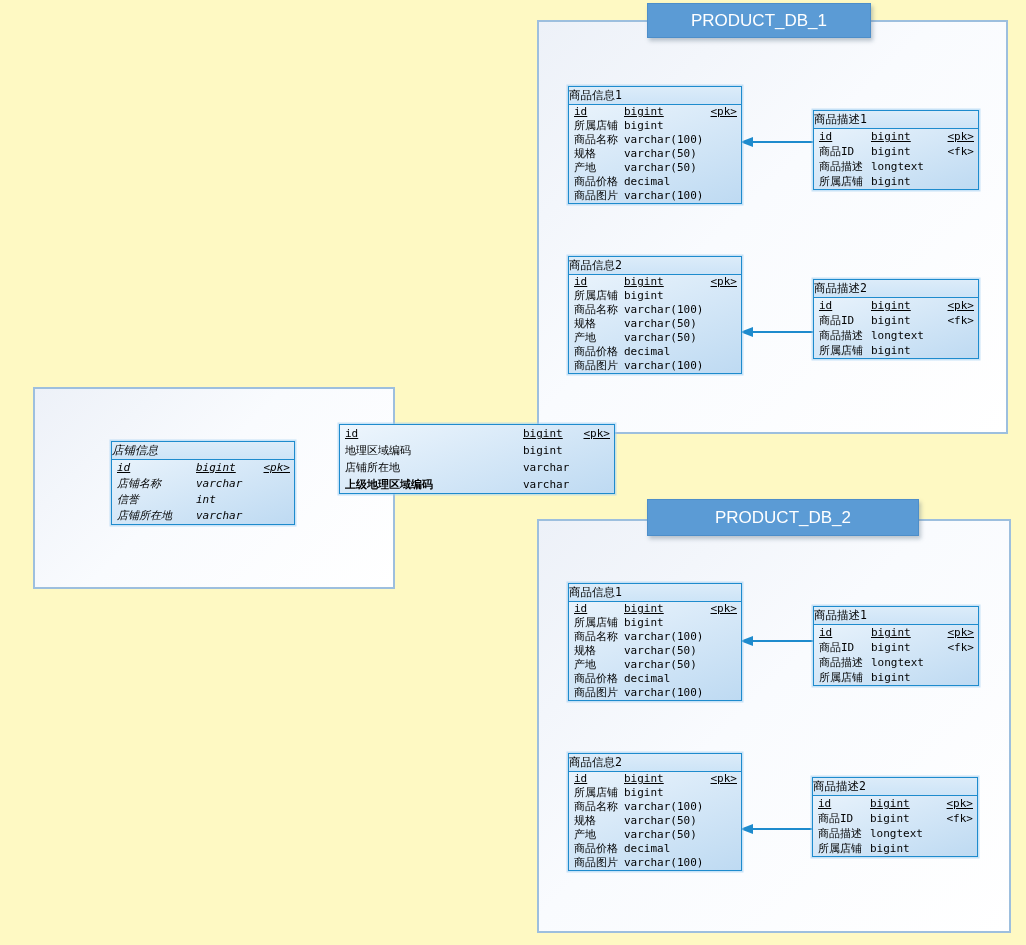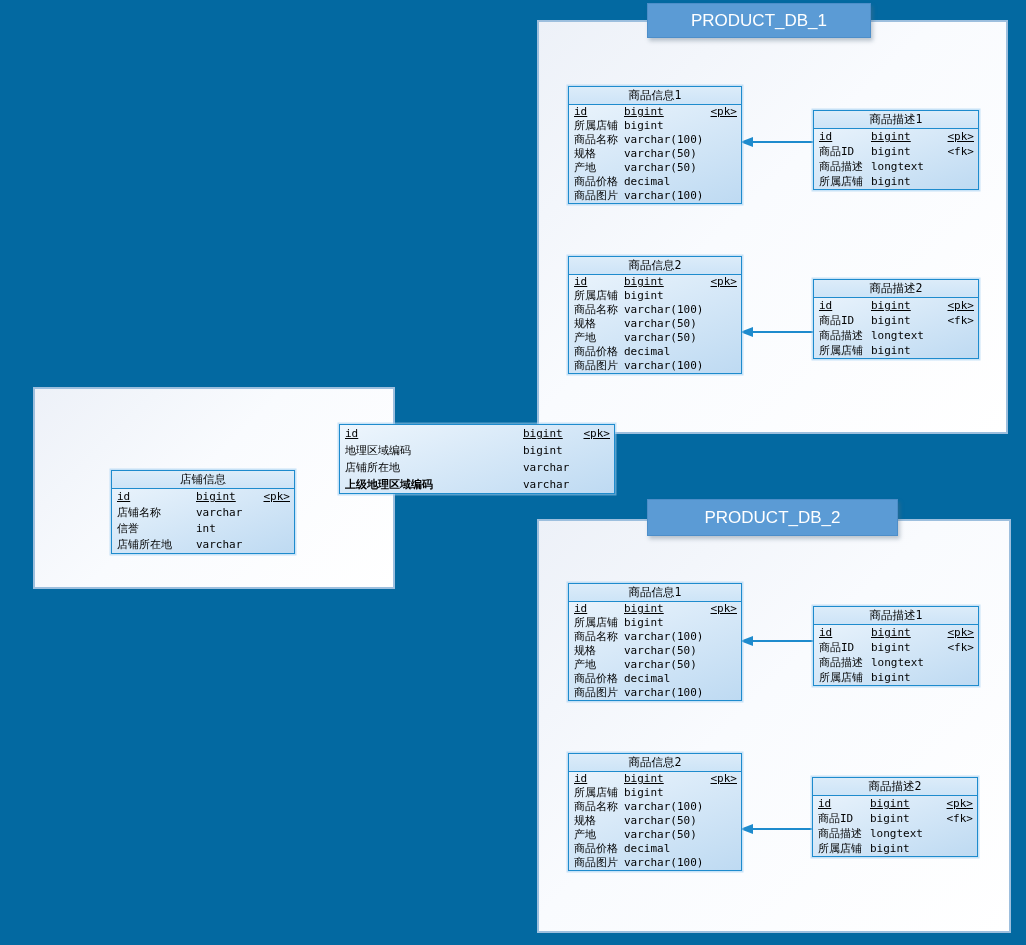--- a/index.html
+++ b/index.html
@@ -1,18 +1,18 @@
 <!DOCTYPE html>
 <html><head>
 <meta charset="utf-8">
 <style>
   html,body { margin:0; padding:0; background:#ffffff; }
   #canvas {
     position:relative; width:1026px; height:945px;
-    background:#0369a1; overflow:hidden;
+    background:#fef9c3; overflow:hidden;
     font-family:"DejaVu Sans Mono","Liberation Mono",monospace;
   }
   .package-body {
     position:absolute; box-sizing:border-box;
     border:2px solid #9dbfde;
     background:linear-gradient(135deg,#edf1f8 0%,#f9fbfe 45%,#ffffff 100%);
     z-index:0;
   }
   .package-title {
     position:absolute; box-sizing:border-box;
@@ -23,21 +23,21 @@
     z-index:1; overflow:hidden;
   }
   .db-table {
     position:absolute; box-sizing:content-box;
     border:1.5px solid #1e8bcd;
     background:linear-gradient(160deg,#eef6fd 0%,#bedaf2 100%);
     box-shadow:0 0 0 1.5px rgba(158,206,240,0.55);
     font-size:11px; color:#000; z-index:3; overflow:hidden;
   }
   .db-table-title {
-    text-align:center; font-size:11.5px;
+    font-size:11.5px;
     border-bottom:1.5px solid #1e8bcd;
     background:linear-gradient(180deg,#dcecf9,#cde4f7);
     white-space:nowrap; overflow:hidden;
   }
   .trow { display:flex; padding:0 4px 0 5px; white-space:nowrap; }
   .trow .n { flex:0 0 auto; overflow:hidden; }
   .trow .t { flex:0 0 auto; }
   .trow .k { margin-left:auto; padding-left:4px; }
   .trow.u .n, .trow.u .t, .trow.u .k { text-decoration:underline; }
   .arrow-line { position:absolute; height:2px; background:#1e8bcd; z-index:2; }
@@ -48,21 +48,21 @@
   }
 </style>
 </head>
 <body>
 
 <div id="canvas">
     <div class="package-body" style="left: 537px; top: 20px; width: 471px; height: 414px;"></div>
     <div class="package-title" style="left: 647px; top: 3px; width: 224px; height: 35px; line-height: 33px;">PRODUCT_DB_1</div>
     <div class="package-body" style="left: 33px; top: 387px; width: 362px; height: 202px;"></div>
     <div class="package-body" style="left: 537px; top: 519px; width: 474px; height: 414px;"></div>
-    <div class="package-title" style="left: 647px; top: 499px; width: 251px; height: 37px; line-height: 35px;">PRODUCT_DB_2</div>
+    <div class="package-title" style="left: 647px; top: 499px; width: 272px; height: 37px; line-height: 35px;">PRODUCT_DB_2</div>
     <div class="arrow-line" style="left: 750px; top: 141px; width: 63px;"></div>
     <div class="arrow-head" style="left: 740px; top: 137px;"></div>
     <div class="arrow-line" style="left: 750px; top: 331px; width: 63px;"></div>
     <div class="arrow-head" style="left: 740px; top: 327px;"></div>
     <div class="arrow-line" style="left: 750px; top: 640px; width: 63px;"></div>
     <div class="arrow-head" style="left: 740px; top: 636px;"></div>
     <div class="arrow-line" style="left: 750px; top: 828px; width: 62px;"></div>
     <div class="arrow-head" style="left: 740px; top: 824px;"></div>
     <div class="db-table" style="left: 568px; top: 86px; width: 172px;">
       <div class="db-table-title" style="height: 17px; line-height: 17px;">商品信息1</div>
@@ -163,21 +163,21 @@
       </div>
       <div class="trow" style="height: 15px; line-height: 15px;">
         <div class="n" style="width: 52px;">商品描述</div>
         <div class="t">longtext</div>
       </div>
       <div class="trow" style="height: 15px; line-height: 15px;">
         <div class="n" style="width: 52px;">所属店铺</div>
         <div class="t">bigint</div>
       </div>
     </div>
-    <div class="db-table" style="left: 111px; top: 470px; width: 182px;">
+    <div class="db-table" style="left: 111px; top: 441px; width: 182px; font-style: italic;">
       <div class="db-table-title" style="height: 17px; line-height: 17px;">店铺信息</div>
       <div class="trow u" style="height: 16px; line-height: 16px;">
         <div class="n" style="width: 79px;">id</div>
         <div class="t">bigint</div>
         <div class="k">&lt;pk&gt;</div>
       </div>
       <div class="trow" style="height: 16px; line-height: 16px;">
         <div class="n" style="width: 79px;">店铺名称</div>
         <div class="t">varchar</div>
       </div>

